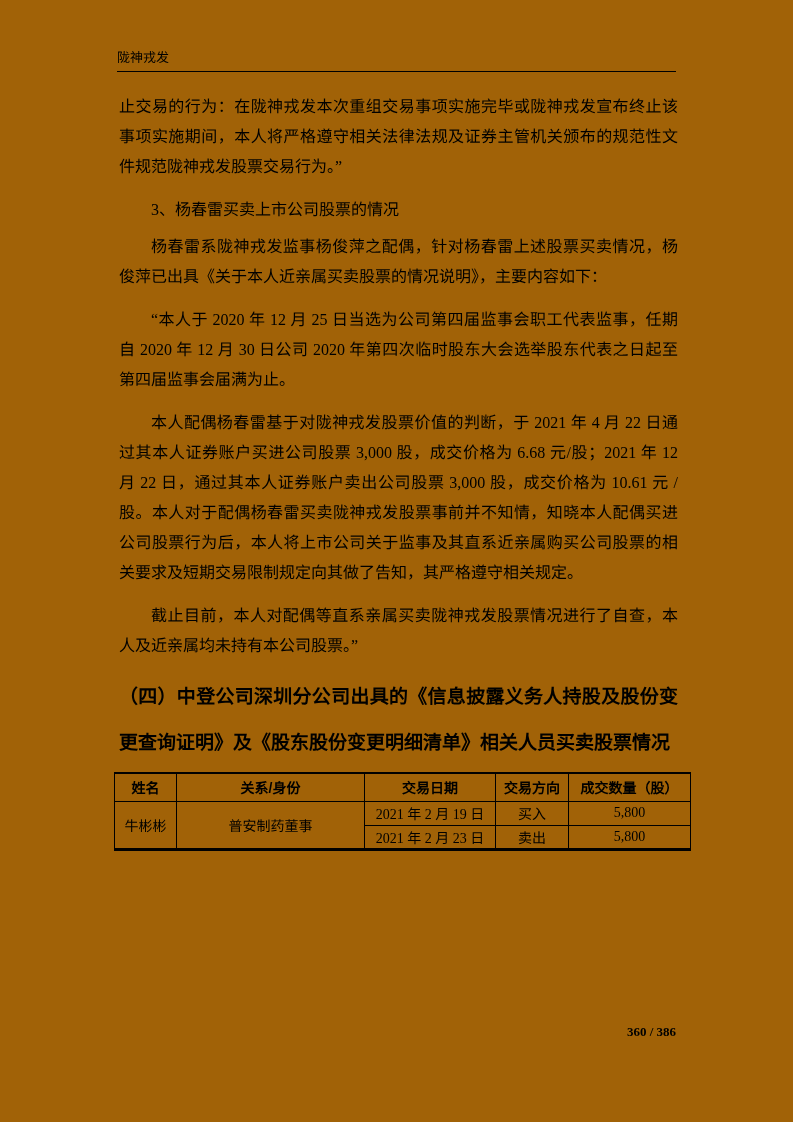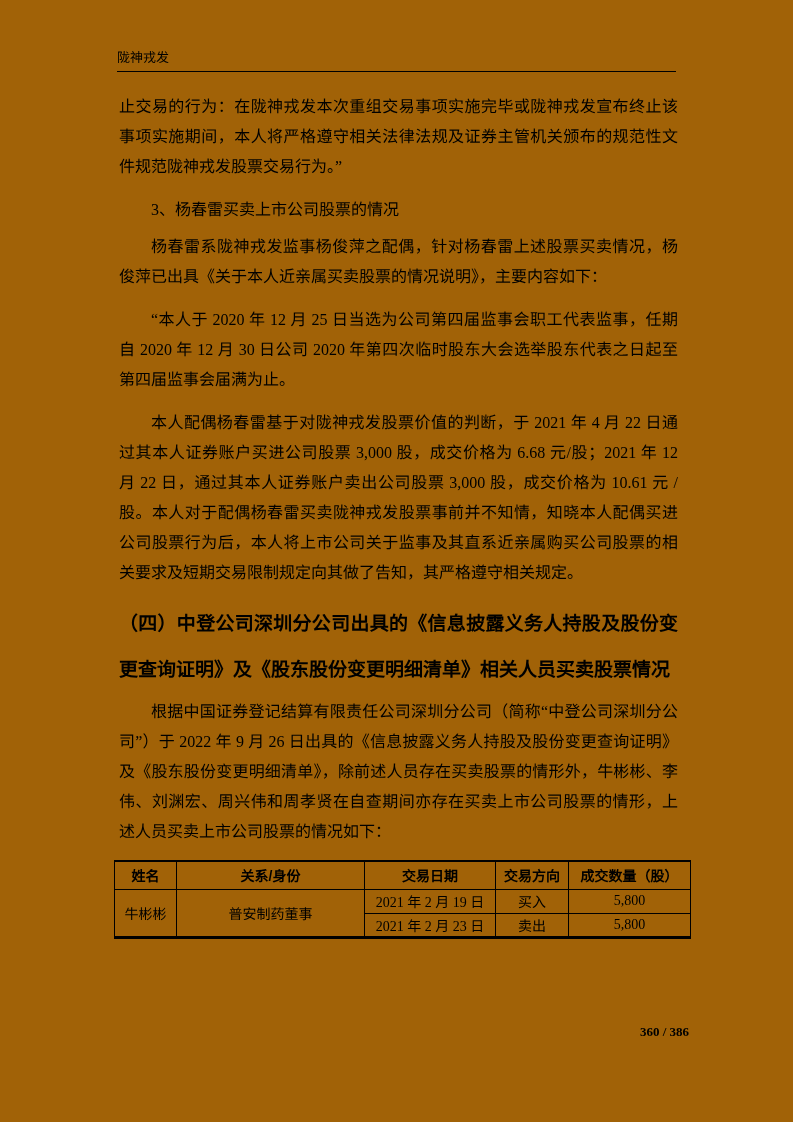--- a/index.html
+++ b/index.html
@@ -43,21 +43,21 @@
     border:1px solid #000; text-align:center; vertical-align:middle;
     padding:1px 2px; font-size:14px; overflow:hidden; white-space:nowrap;
   }
   .tx th {
     font-family:"Liberation Sans","DejaVu Sans",sans-serif;
     font-weight:bold; height:28px;
   }
   .tx td { height:24px; font-family:"Liberation Serif","DejaVu Serif",serif; }
   
   .footer {
-    position:absolute; top:1024px; right:104px;
+    position:absolute; top:1024px; right:117px;
     font-size:13px; font-weight:bold; line-height:16px;
   }
 </style>
 </head>
 <body>
 
 <div class="page">
 
   <div class="hdr">
     <span>陇神戎发</span>
@@ -68,24 +68,24 @@
     <p class="para">止交易的行为：在陇神戎发本次重组交易事项实施完毕或陇神戎发宣布终止该事项实施期间，本人将严格遵守相关法律法规及证券主管机关颁布的规范性文件规范陇神戎发股票交易行为。”</p>
 
     <h3 class="h-item">3、杨春雷买卖上市公司股票的情况</h3>
 
     <p class="para indent">杨春雷系陇神戎发监事杨俊萍之配偶，针对杨春雷上述股票买卖情况，杨俊萍已出具《关于本人近亲属买卖股票的情况说明》，主要内容如下：</p>
 
     <p class="para indent">“本人于 2020 年 12 月 25 日当选为公司第四届监事会职工代表监事，任期自 2020 年 12 月 30 日公司 2020 年第四次临时股东大会选举股东代表之日起至第四届监事会届满为止。</p>
 
     <p class="para indent">本人配偶杨春雷基于对陇神戎发股票价值的判断，于 2021 年 4 月 22 日通过其本人证券账户买进公司股票 3,000 股，成交价格为 6.68 元/股；2021 年 12 月 22 日，通过其本人证券账户卖出公司股票 3,000 股，成交价格为 10.61 元 / 股。本人对于配偶杨春雷买卖陇神戎发股票事前并不知情，知晓本人配偶买进公司股票行为后，本人将上市公司关于监事及其直系近亲属购买公司股票的相关要求及短期交易限制规定向其做了告知，其严格遵守相关规定。</p>
 
+    <p class="para indent">截止目前，本人对配偶等直系亲属买卖陇神戎发股票情况进行了自查，本人及近亲属均未持有本公司股票。”</p>
 
     <h2 class="h-section">（四）中登公司深圳分公司出具的《信息披露义务人持股及股份变更查询证明》及《股东股份变更明细清单》相关人员买卖股票情况</h2>
 
-    <p class="para indent">根据中国证券登记结算有限责任公司深圳分公司（简称“中登公司深圳分公司”）于 2022 年 9 月 26 日出具的《信息披露义务人持股及股份变更查询证明》及《股东股份变更明细清单》，除前述人员存在买卖股票的情形外，牛彬彬、李伟、刘渊宏、周兴伟和周孝贤在自查期间亦存在买卖上市公司股票的情形，上述人员买卖上市公司股票的情况如下：</p>
 
     <table class="tx">
       <colgroup>
         <col style="width:62px">
           <col style="width:188px">
           <col style="width:131px">
           <col style="width:73px">
           <col style="width:122px">
       </colgroup>
       <thead>

